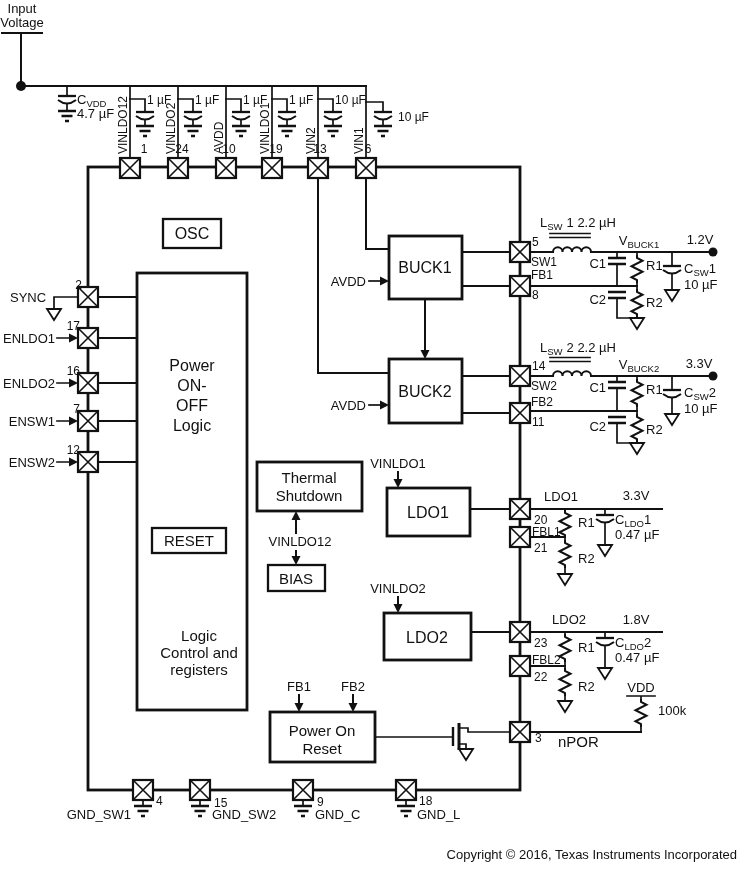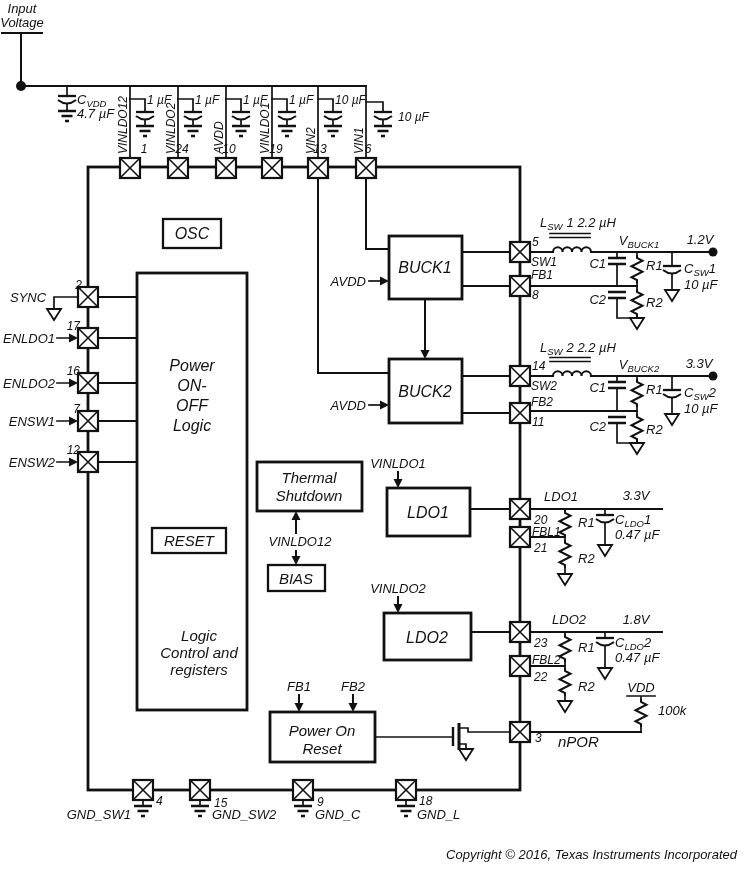--- a/index.html
+++ b/index.html
@@ -1,16 +1,16 @@
 <!DOCTYPE html>
 <html><head>
 <meta charset="utf-8">
 <style>
   html,body{margin:0;padding:0;background:#fff;}
-  #stage{width:744px;height:869px;position:relative;background:#fff;font-style:italic;}
+  #stage{width:744px;height:869px;position:relative;background:#fff;}
   svg text{font-family:"Liberation Sans","DejaVu Sans",sans-serif;fill:#111;}
   .t12{font-size:12px}
   .t13{font-size:13px}
   .t15{font-size:15px}
   .t16{font-size:16px}
   .sub{font-size:9.5px}
   .mid{text-anchor:middle}
   .end{text-anchor:end}
   .wire{fill:none;stroke:#111;stroke-width:2;stroke-linecap:square;stroke-linejoin:miter}
   .thin{stroke-width:1.7}

